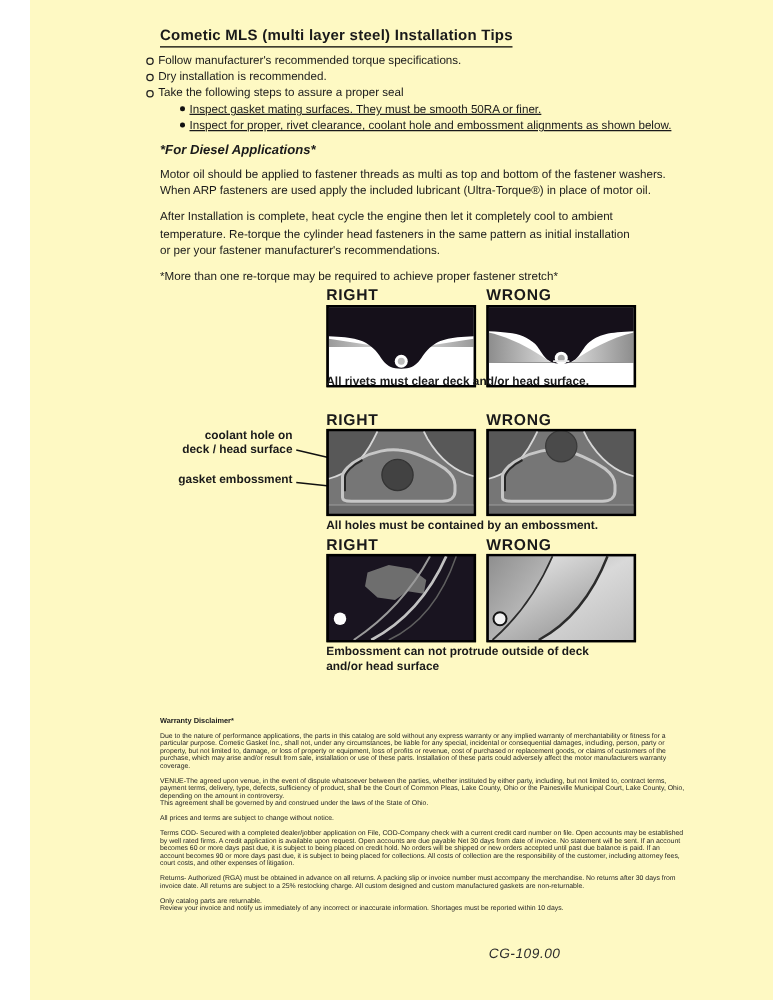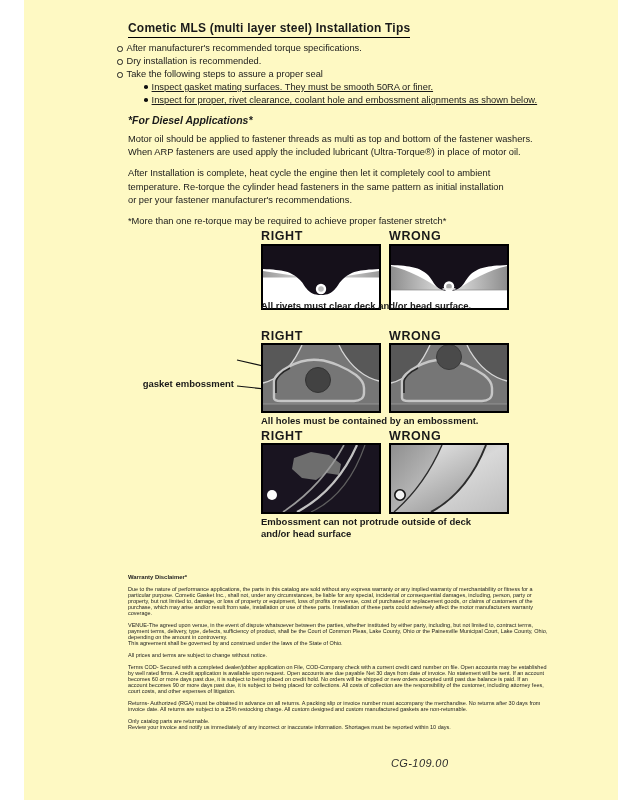--- a/index.html
+++ b/index.html
@@ -58,21 +58,21 @@
 </head>
 <body>
 
 <div class="page">
 
   <div class="doc-title">Cometic MLS (multi layer steel) Installation Tips</div>
 
   <div class="tips-list">
     <div class="tip-row">
       <span class="b-open"></span>
-      <span>After manufacturer's recommended torque specifications.</span>
+      <span>Follow manufacturer's recommended torque specifications.</span>
     </div>
     <div class="tip-row">
       <span class="b-open"></span>
       <span>Dry installation is recommended.</span>
     </div>
     <div class="tip-row">
       <span class="b-open"></span>
       <span>Take the following steps to assure a proper seal</span>
     </div>
     <div class="tip-row sub">
@@ -142,20 +142,24 @@
     <circle cx="60" cy="42.5" r="2.8" fill="#a8a8a8"></circle>
     <rect x="53.5" y="44.2" width="13" height="1.5" fill="#e9e9e9"></rect>
     <rect x="1" y="1" width="118" height="64" fill="none" stroke="#000" stroke-width="2"></rect>
   </svg>
 
   <div class="dcaption" style="left:237px;top:300px">All rivets must clear deck and/or head surface.</div>
 
   <div class="panel-label" style="left:237px;top:329px">RIGHT</div>
   <div class="panel-label" style="left:365px;top:329px">WRONG</div>
 
+  <div class="annot r" style="left:100px;top:344px;width:110px">
+    <div>coolant hole on</div>
+    <div>deck / head surface</div>
+  </div>
   <div class="annot r" style="left:100px;top:379px;width:110px">
     <div>gasket embossment</div>
   </div>
 
   <svg class="leader-svg" style="left:210px;top:340px" width="100" height="60" viewBox="0 0 100 60">
     <line x1="3" y1="20" x2="84" y2="39" stroke="#111" stroke-width="1.2"></line>
     <line x1="3" y1="46" x2="50" y2="51" stroke="#111" stroke-width="1.2"></line>
   </svg>
 
   <svg class="dpanel" style="left:237px;top:343px" width="120" height="70" viewBox="0 0 120 70">

